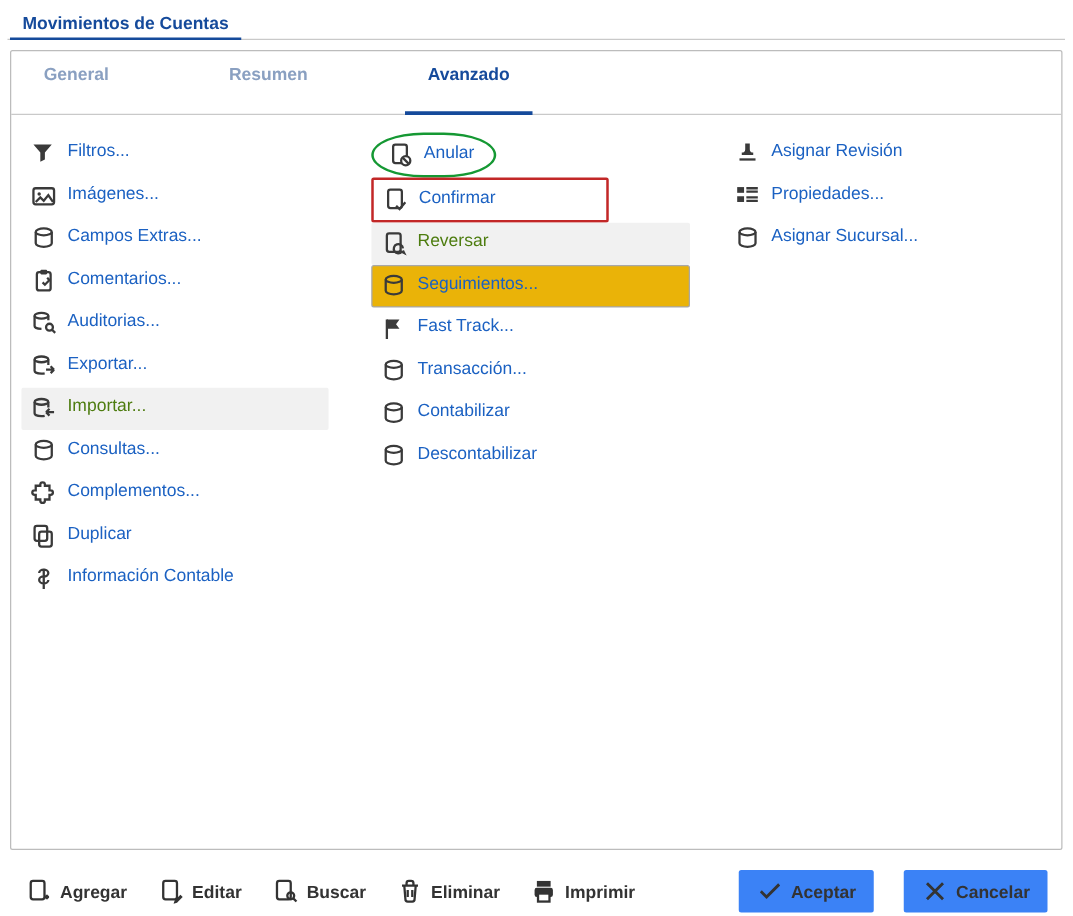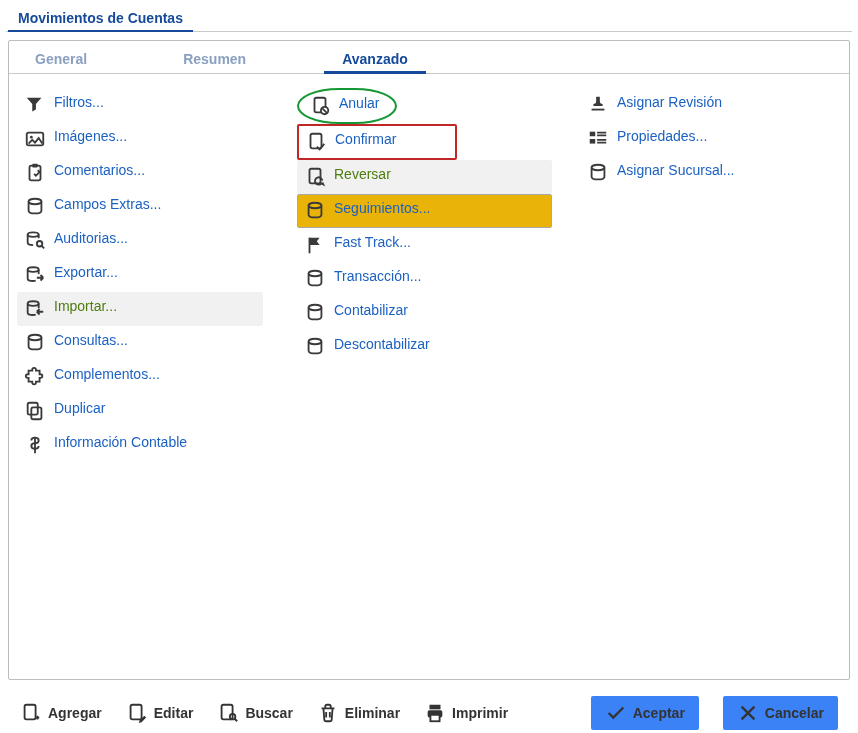--- a/index.html
+++ b/index.html
@@ -37,21 +37,21 @@
     padding-bottom: 8px;
   }
 
   .tabs {
     display: flex;
     border-bottom: 1px solid #c9c9c9;
     padding: 0 8px;
     gap: 60px;
   }
   .tab {
-    padding: 10px 18px 4px;
+    padding: 10px 18px 22px;
     font-weight: 600;
     color: #8aa0c1;
     cursor: pointer;
     border-bottom: 3px solid transparent;
     margin-bottom: -1px;
   }
   .tab.active {
     color: #154a9b;
     border-bottom: 3px solid #154a9b;
   }
@@ -258,32 +258,32 @@
           <span class="icon">
               <svg viewBox="0 0 24 24">
                 <use href="#i-image"></use>
               </svg>
             </span>
           <span class="label">Imágenes...</span>
         </div>
         <div class="item">
           <span class="icon">
               <svg viewBox="0 0 24 24">
+                <use href="#i-db"></use>
+              </svg>
+            </span>
+          <span class="label">Campos Extras...</span>
+        </div>
+        <div class="item">
+          <span class="icon">
+              <svg viewBox="0 0 24 24">
                 <use href="#i-clipboard"></use>
               </svg>
             </span>
           <span class="label">Comentarios...</span>
-        </div>
-        <div class="item">
-          <span class="icon">
-              <svg viewBox="0 0 24 24">
-                <use href="#i-db"></use>
-              </svg>
-            </span>
-          <span class="label">Campos Extras...</span>
         </div>
         <div class="item">
           <span class="icon">
               <svg viewBox="0 0 24 24">
                 <use href="#i-dbsearch"></use>
               </svg>
             </span>
           <span class="label">Auditorias...</span>
         </div>
         <div class="item">
@@ -340,21 +340,21 @@
         <div style="display:flex; justify-content:flex-start;">
           <div class="item mark-green" style="width:auto">
             <span class="icon">
                 <svg viewBox="0 0 24 24">
                   <use href="#i-doccancel"></use>
                 </svg>
               </span>
             <span class="label">Anular</span>
           </div>
         </div>
-        <div class="item mark-red" style="width:160px">
+        <div class="item mark-red" style="width:190px">
           <span class="icon">
               <svg viewBox="0 0 24 24">
                 <use href="#i-doccheck"></use>
               </svg>
             </span>
           <span class="label">Confirmar</span>
         </div>
         <div class="item disabled dim">
           <span class="icon">
               <svg viewBox="0 0 24 24">

